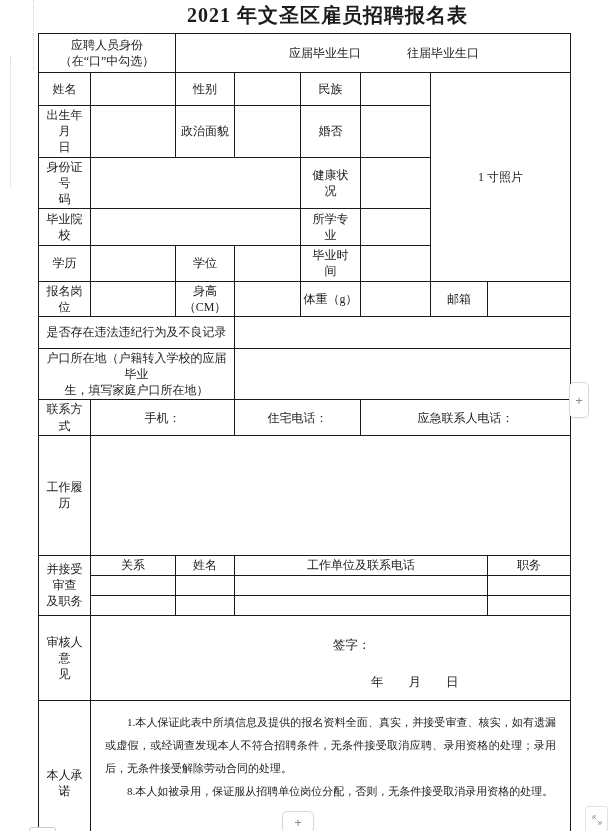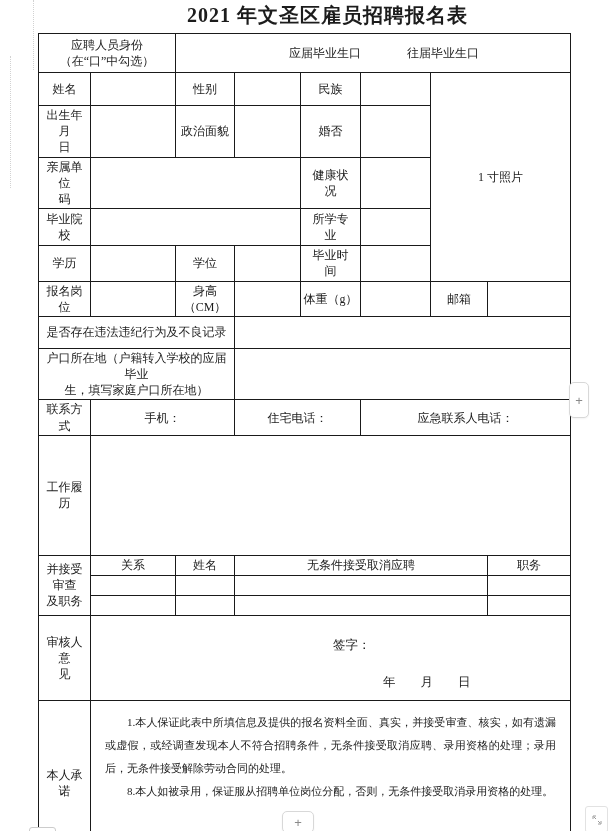--- a/index.html
+++ b/index.html
@@ -30,21 +30,21 @@
   td.ml{white-space:pre-line;}
   td.left{text-align:left;padding-left:6px;}
   td.small{font-size:11px;}
   td.rel{position:relative;}
 
   .grad-options{display:flex;justify-content:center;gap:46px;padding-left:22px;text-align:center;}
   .grad-options span{white-space:nowrap;}
 
   .abs{position:absolute;white-space:nowrap;font-size:12.5px;}
   .reviewer-sign{left:242px;top:21px;}
-  .reviewer-date{left:292px;top:58px;text-align:center;}
+  .reviewer-date{left:280px;top:58px;text-align:center;}
 
   .promise-body{padding:9px 12px 0 12px;text-align:justify;}
   .promise-body p{margin:0;text-indent:2em;font-size:11px;line-height:23px;}
 
   .ui-btn{
     position:absolute;background:#ffffff;border:1px solid #d8d8d8;border-radius:5px;
     color:#8a8a8a;display:flex;align-items:center;justify-content:center;
     font:13px "Liberation Sans","DejaVu Sans",sans-serif;
     box-shadow:0 1px 2px rgba(0,0,0,0.05);box-sizing:border-box;
   }
@@ -99,21 +99,21 @@
     <td class="ml">出生年月
 日</td>
     <td></td>
     <td>政治面貌</td>
     <td></td>
     <td>婚否</td>
     <td></td>
   </tr>
 
   <tr style="height:36px">
-    <td class="ml">亲属单位
+    <td class="ml">身份证号
 码</td>
     <td colspan="3"></td>
     <td class="ml">健康状
 况</td>
     <td></td>
   </tr>
 
   <tr style="height:37px">
     <td>毕业院校</td>
     <td colspan="3"></td>
@@ -164,21 +164,21 @@
   <tr style="height:120px">
     <td>工作履历</td>
     <td colspan="7"></td>
   </tr>
 
   <tr style="height:20px">
     <td rowspan="3" class="ml">并接受审查
 及职务</td>
     <td>关系</td>
     <td>姓名</td>
-    <td colspan="4">无条件接受取消应聘</td>
+    <td colspan="4">工作单位及联系电话</td>
     <td>职务</td>
   </tr>
   <tr style="height:20px">
     <td></td>
     <td></td>
     <td colspan="4"></td>
     <td></td>
   </tr>
   <tr style="height:20px">
     <td></td>

